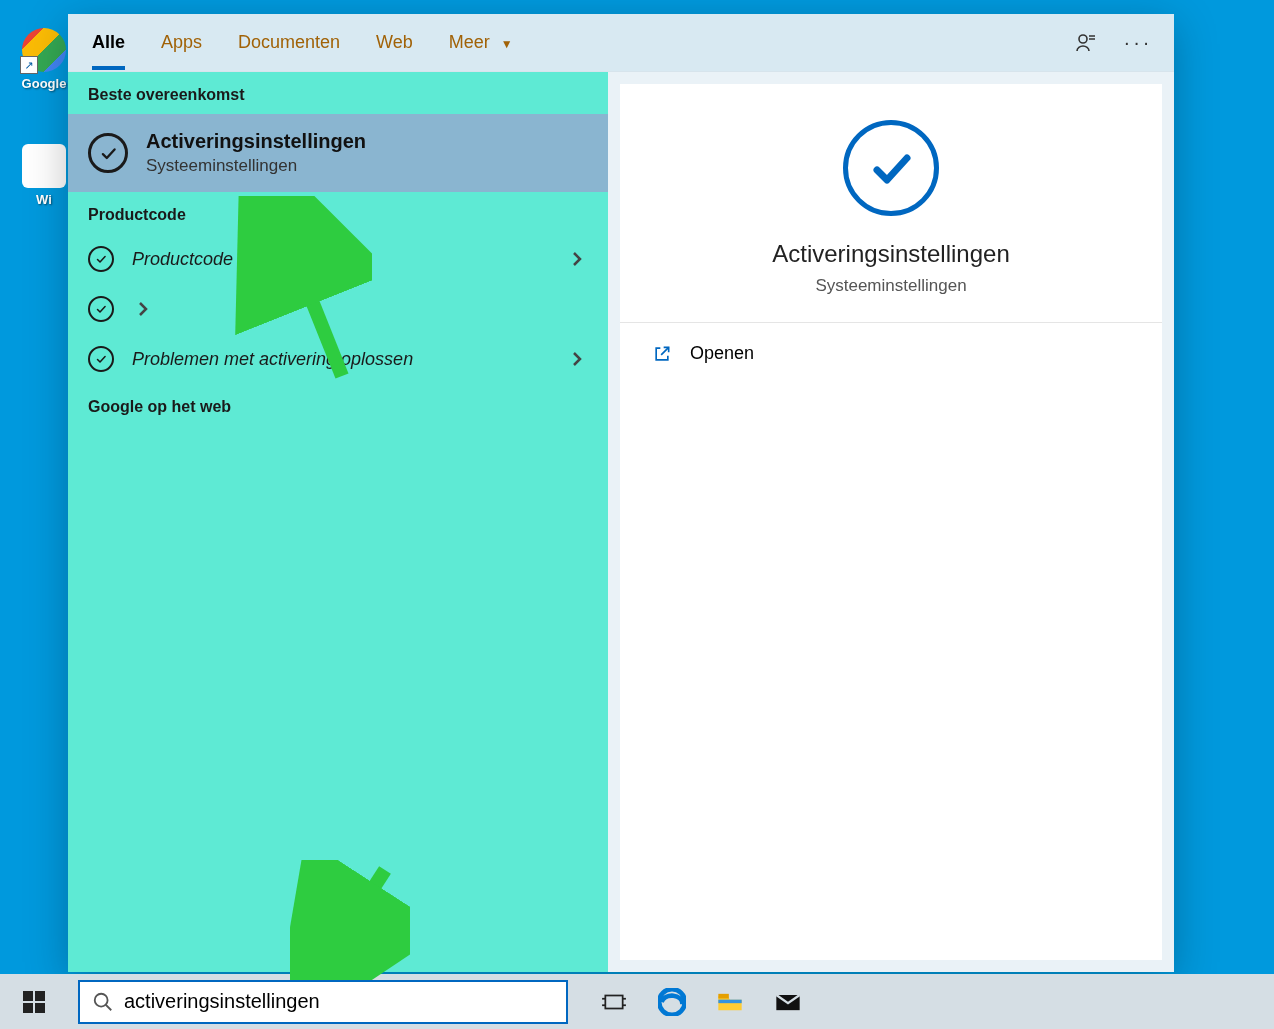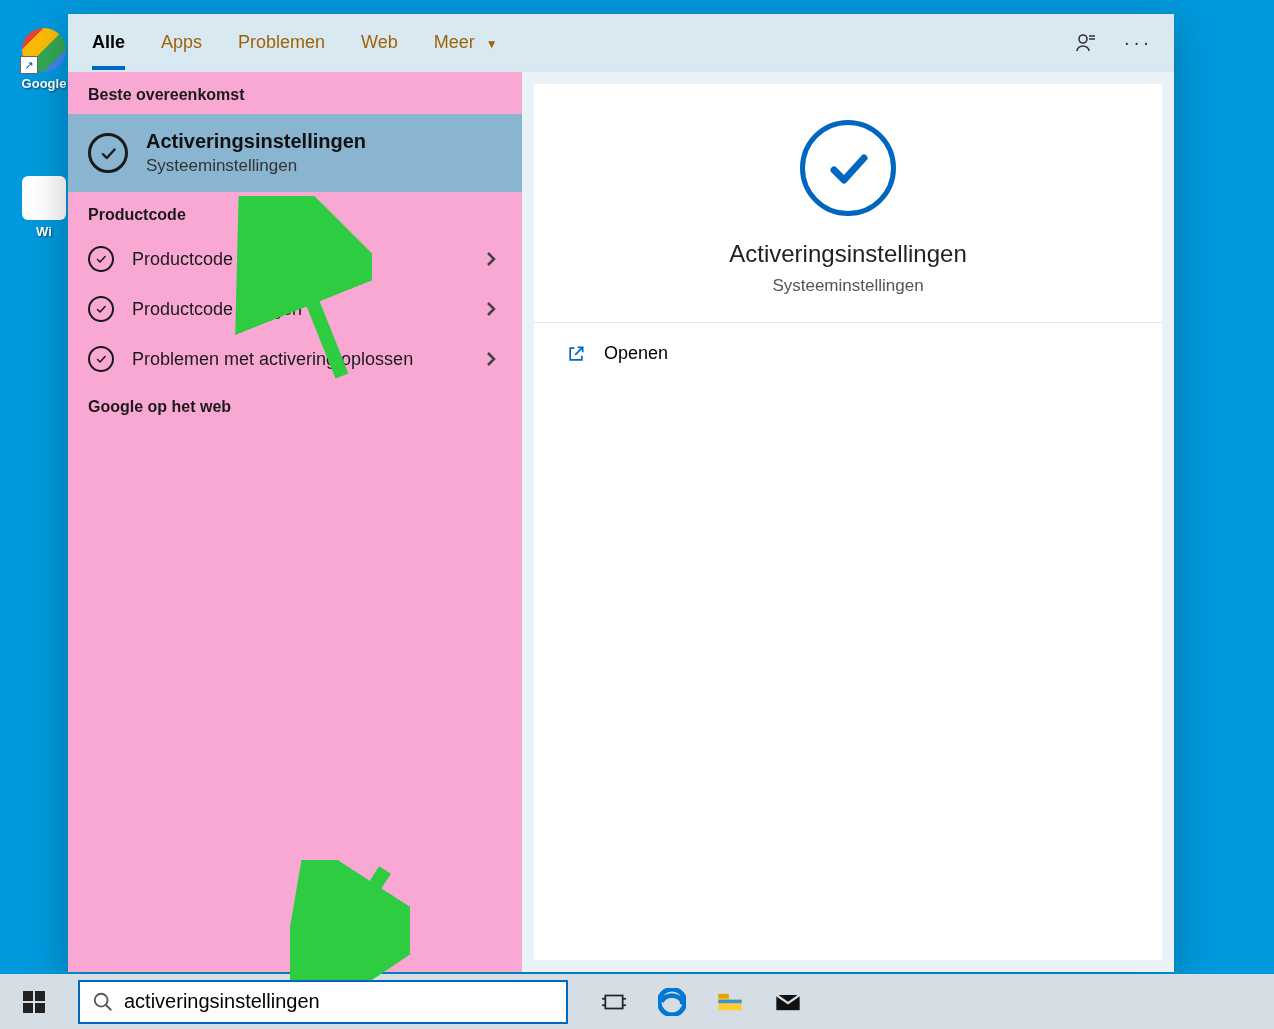--- a/index.html
+++ b/index.html
@@ -17,30 +17,30 @@
 
 
 .tabs { display: flex; align-items: center; height: 58px; padding: 0 24px; gap: 36px; border-bottom: 1px solid #d7e4ec; background: #d8e9f2; }
 .tab { font-size: 18px; color: #a16207; padding: 16px 0; cursor: pointer; position: relative; }
 .tab.active { font-weight: 600; color: #000; }
 .tab.active::after { content: ""; position: absolute; left: 0; right: 0; bottom: -1px; height: 4px; background: #0067c0; }
 .tabs-right { margin-left: auto; display: flex; gap: 28px; align-items: center; color: #333; }
 .tabs-right .hdr-icon { width: 24px; height: 24px; display: flex; align-items: center; justify-content: center; cursor: pointer; }
 
 
-.results { width: 454px; background: #f9a8d4; display: flex; flex-direction: column; }
+.results { width: 540px; background: #5eead4; display: flex; flex-direction: column; }
 .section-header { font-size: 16px; font-weight: 600; padding: 14px 20px 10px; color: #1a1a1a; }
 .best-match { background: #8ab5d0; display: flex; align-items: center; gap: 18px; padding: 16px 20px; }
 .check-circle { width: 40px; height: 40px; border: 3px solid #1a1a1a; border-radius: 50%; display: flex; align-items: center; justify-content: center; flex-shrink: 0; }
 .check-circle.small { width: 26px; height: 26px; border-width: 2px; }
 .check-circle svg { width: 55%; height: 55%; }
 .bm-title { font-size: 20px; font-weight: 600; color: #111; }
 .bm-sub { font-size: 17px; color: #333; margin-top: 3px; }
 .result-row { display: flex; align-items: center; gap: 18px; padding: 12px 20px; cursor: pointer; }
-.result-row .row-label { font-size: 18px; color: #1a1a1a; flex: 1; }
+.result-row .row-label { font-size: 18px; color: #1a1a1a; flex: 1; font-style: italic; }
 .result-row .row-label .sub { color: #555; }
 .chevron { width: 22px; flex-shrink: 0; color: #444; display: flex; align-items: center; justify-content: center; }
 .mag-icon { width: 26px; height: 26px; flex-shrink: 0; display: flex; align-items: center; justify-content: center; }
 
 
 .detail { flex: 1; background: #eaf2f7; padding: 12px; }
 .detail-card { background: #fff; height: 100%; display: flex; flex-direction: column; }
 .detail-top { display: flex; flex-direction: column; align-items: center; padding: 36px 20px 26px; border-bottom: 1px solid #e5e5e5; }
 .big-check { width: 96px; height: 96px; border: 5px solid #0067c0; border-radius: 50%; display: flex; align-items: center; justify-content: center; margin-bottom: 24px; }
 .big-check svg { width: 48px; height: 48px; }
@@ -64,31 +64,31 @@
 </style>
 </head>
 <body>
 
 <div class="desktop-icon" style="left:14px; top:28px;">
   <div class="icon-box">
     <div class="shortcut">↗</div>
   </div>
   <div class="label">Google</div>
 </div>
-<div class="desktop-icon" style="left:14px; top:176px;">
+<div class="desktop-icon" style="left:14px; top:144px;">
   <div style="width:44px;height:44px;background:#fff;border-radius:6px;"></div>
   <div class="label">Wi</div>
 </div>
 
 <div class="search-panel">
 
   <div class="tabs">
     <div class="tab active">Alle</div>
     <div class="tab">Apps</div>
-    <div class="tab">Problemen</div>
+    <div class="tab">Documenten</div>
     <div class="tab">Web</div>
     <div class="tab">
       <span>Meer</span>
       <span style="margin-left:6px;font-size:12px;">▼</span>
     </div>
     <div class="tabs-right">
       <div class="hdr-icon">
         <svg viewBox="0 0 24 24" fill="none" stroke="#333" stroke-width="1.6">
             <circle cx="9" cy="8" r="4"></circle>
             <path d="M3 20c0-3 3-5 6-5s6 2 6 5"></path>
@@ -131,21 +131,20 @@
             </svg>
         </div>
       </div>
 
       <div class="result-row">
         <div class="check-circle small">
           <svg viewBox="0 0 24 24" fill="none" stroke="#1a1a1a" stroke-width="3" stroke-linecap="round" stroke-linejoin="round">
               <polyline points="5 13 10 18 20 7"></polyline>
             </svg>
         </div>
-        <div class="row-label">Productcode wijzigen</div>
         <div class="chevron">
           <svg width="12" height="18" viewBox="0 0 12 18" fill="none" stroke="#444" stroke-width="2.5">
               <polyline points="3 3 9 9 3 15"></polyline>
             </svg>
         </div>
       </div>
 
       <div class="result-row">
         <div class="check-circle small">
           <svg viewBox="0 0 24 24" fill="none" stroke="#1a1a1a" stroke-width="3" stroke-linecap="round" stroke-linejoin="round">

